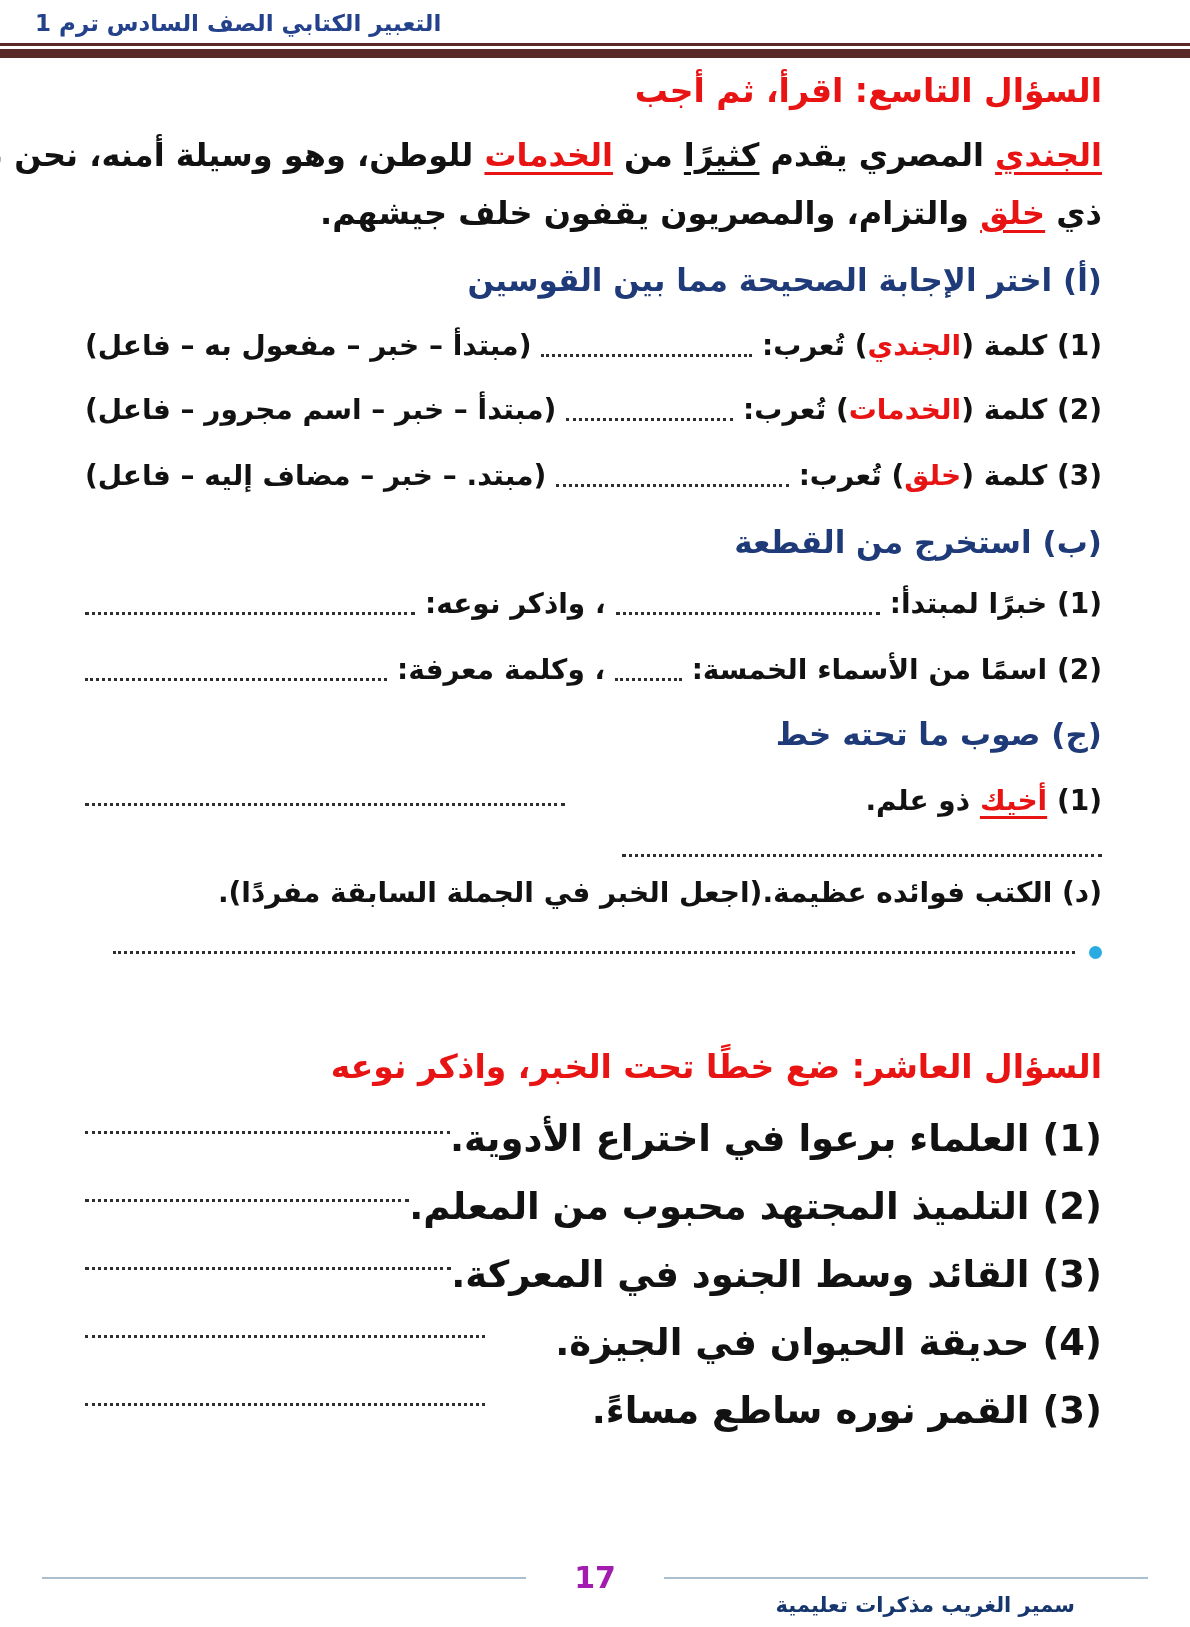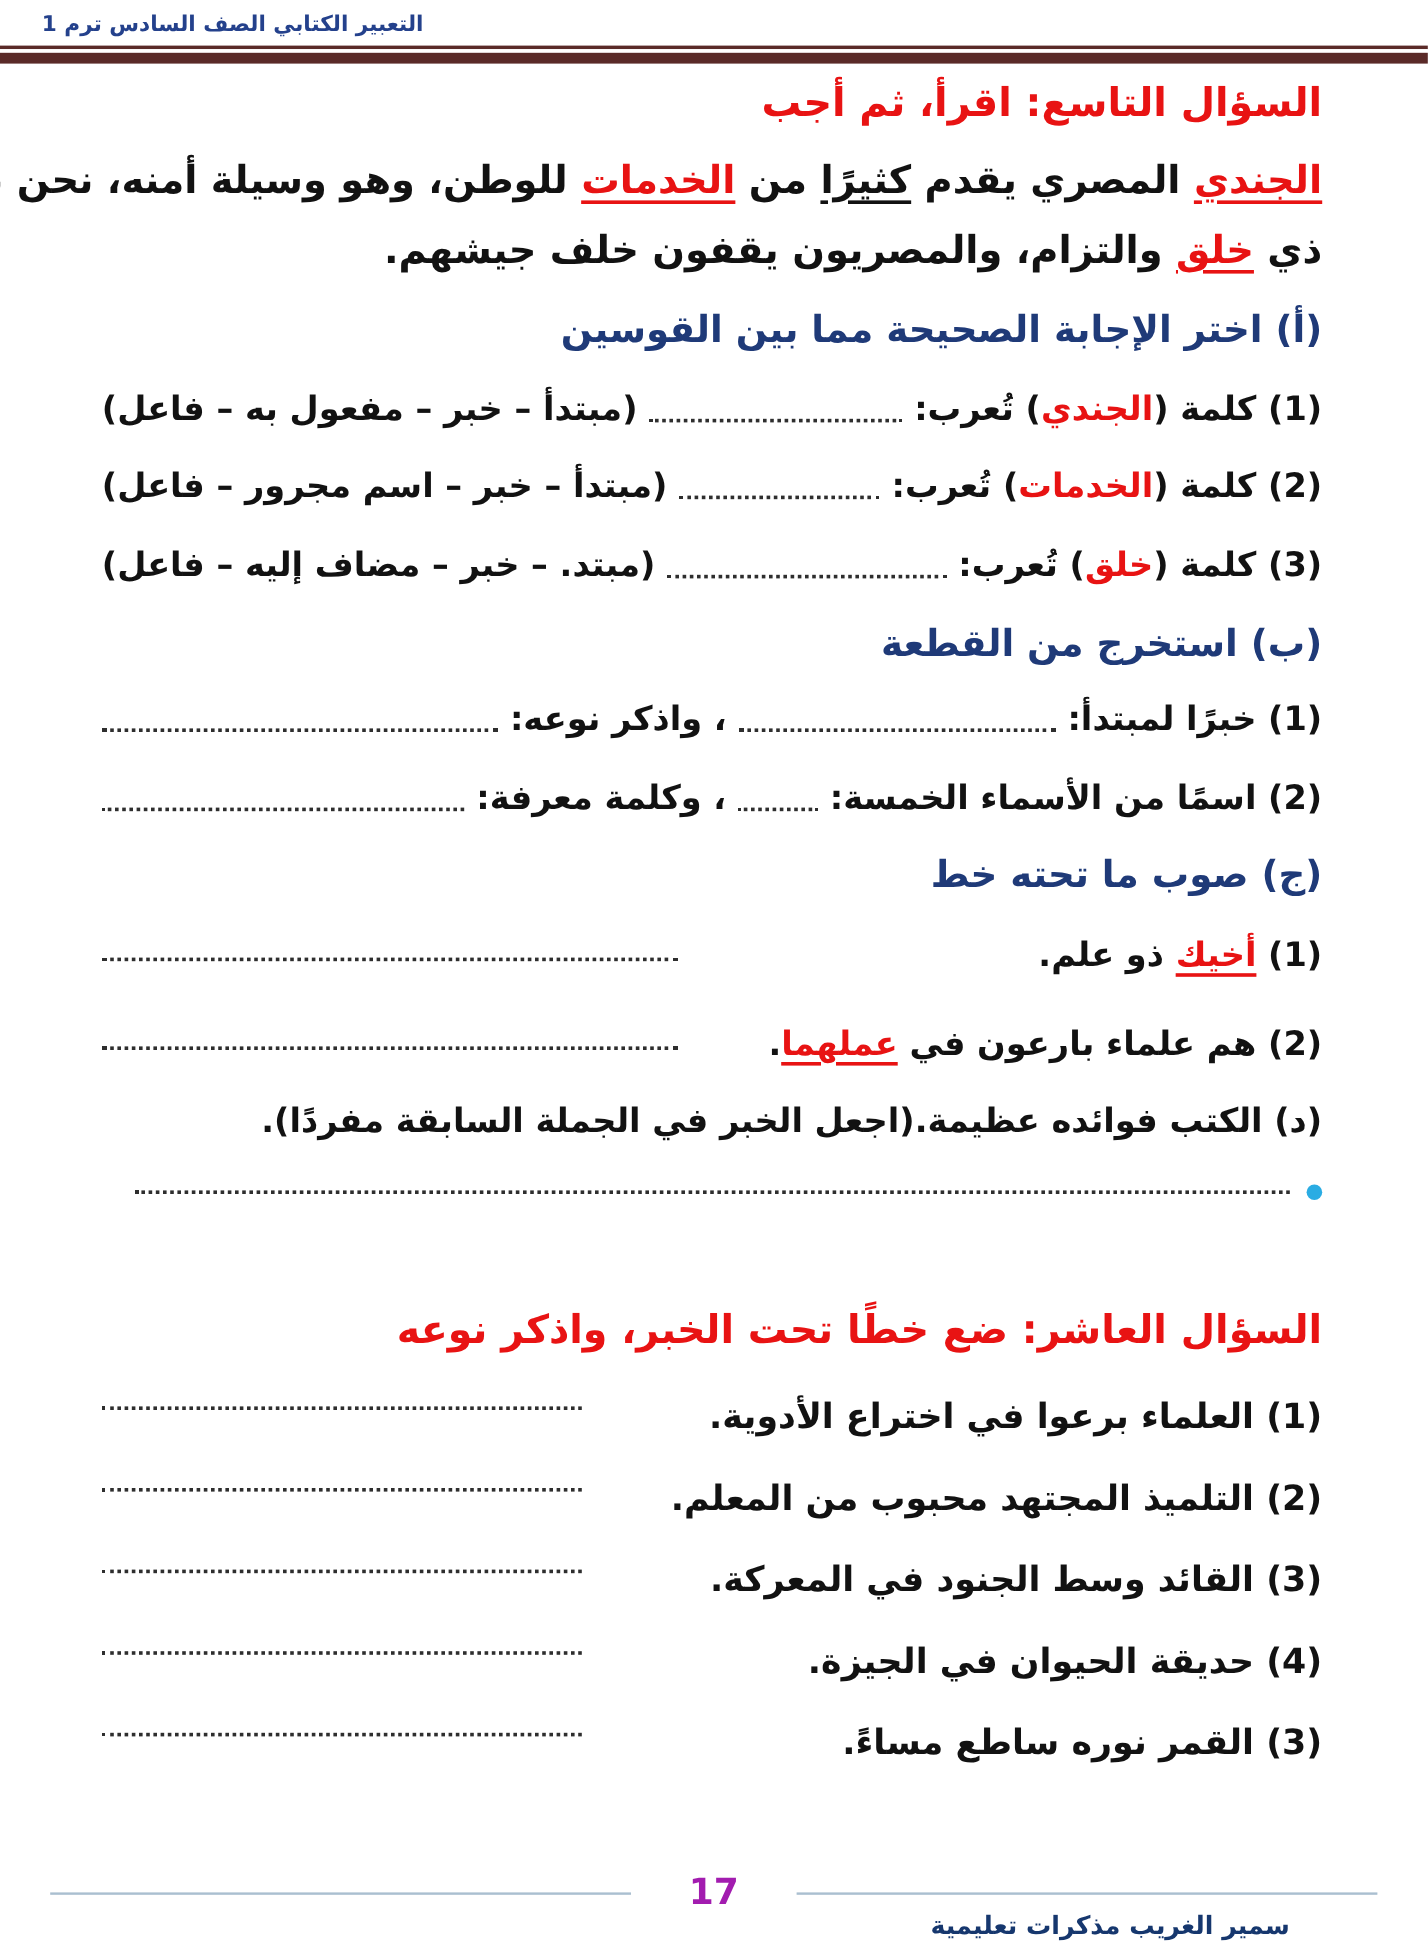--- a/index.html
+++ b/index.html
@@ -11,21 +11,21 @@
     overflow:hidden;
     direction:rtl;
     font-family:"DejaVu Sans", sans-serif;
     font-weight:700;
     color:#121212;
   }
   
   .header-title{
     text-align:left;
     padding:10px 0 7px 35px;
-    font-size:18px;
+    font-size:23px;
     color:#24418c;
   }
   .rule-thin{height:3px;background:#5a2a28;}
   .rule-gap{height:3px;background:#ffffff;}
   .rule-thick{height:9px;background:#5a2a28;}
 
   
   .content{padding:0 88px 0 85px;}
   .q-title{
     font-size:33px;line-height:46px;
@@ -85,21 +85,21 @@
   .d-instruction{margin-left:165px;}
 
   .bullet-row{
     display:flex;align-items:center;
     margin-top:24px;height:24px;
   }
   .bullet{width:13px;height:13px;border-radius:50%;background:#2aace3;flex:0 0 auto;}
   .bullet-line{flex:1 1 auto;border-bottom:3px dotted #2e2e2e;height:0;margin-right:14px;margin-left:28px;}
 
   .q10-title{margin-top:80px;}
-  .row-q10{margin-top:22px;font-size:29px;line-height:46px;}
+  .row-q10{margin-top:22px;font-size:37px;line-height:46px;}
   .row-q10-first{margin-top:26px;}
   .dots-left-q10{width:400px;border-bottom:3px dotted #2e2e2e;height:0;align-self:center;margin-bottom:14px;}
 
   
   .footer{position:absolute;left:0;right:0;bottom:10px;}
   .footer-rule-row{display:flex;align-items:center;padding:0 42px;direction:ltr;}
   .footer-line{flex:1 1 auto;border-top:2px solid #aabfd0;}
   .footer-page-num{margin:0 48px;font-size:30px;color:#a21caf;line-height:30px;}
   .footer-publisher{text-align:right;padding-left:0;padding-right:115px;font-size:21px;color:#16376e;margin-top:0;}
 </style>
@@ -159,21 +159,20 @@
     </div>
 
     <div class="section-heading h-c">(ج)  صوب ما تحته خط</div>
 
     <div class="row-split row-c1">
       <span><span>(1) </span><span class="red-underline">أخيك</span><span>  ذو علم.</span></span>
       <span class="dots-left-c"></span>
     </div>
 
     <div class="row-split row-c2">
-      <span><span>(2) هم علماء بارعون في </span><span class="red-underline">عملهما</span><span>.</span></span>
       <span class="dots-left-c"></span>
     </div>
 
     <div class="row-split row-d">
       <span>(د)   الكتب فوائده عظيمة.</span>
       <span class="d-instruction">(اجعل الخبر في الجملة السابقة مفردًا).</span>
     </div>
 
     <div class="bullet-row">
       <span class="bullet"></span>

